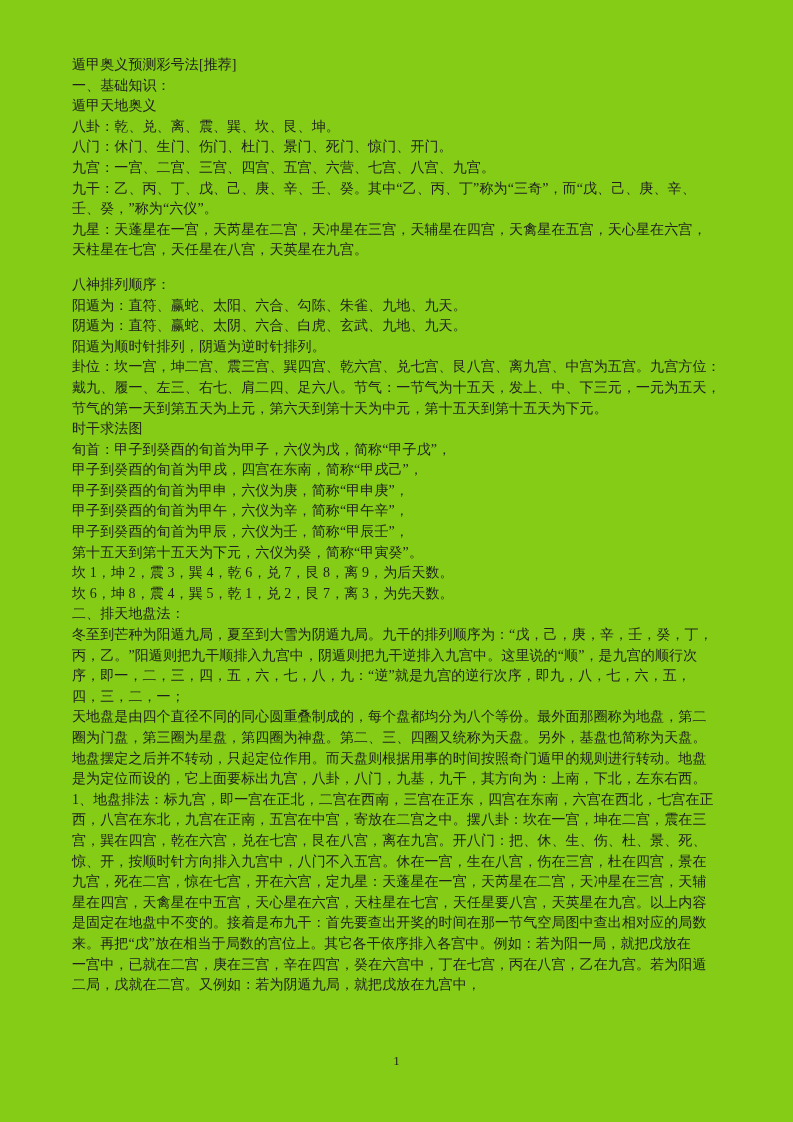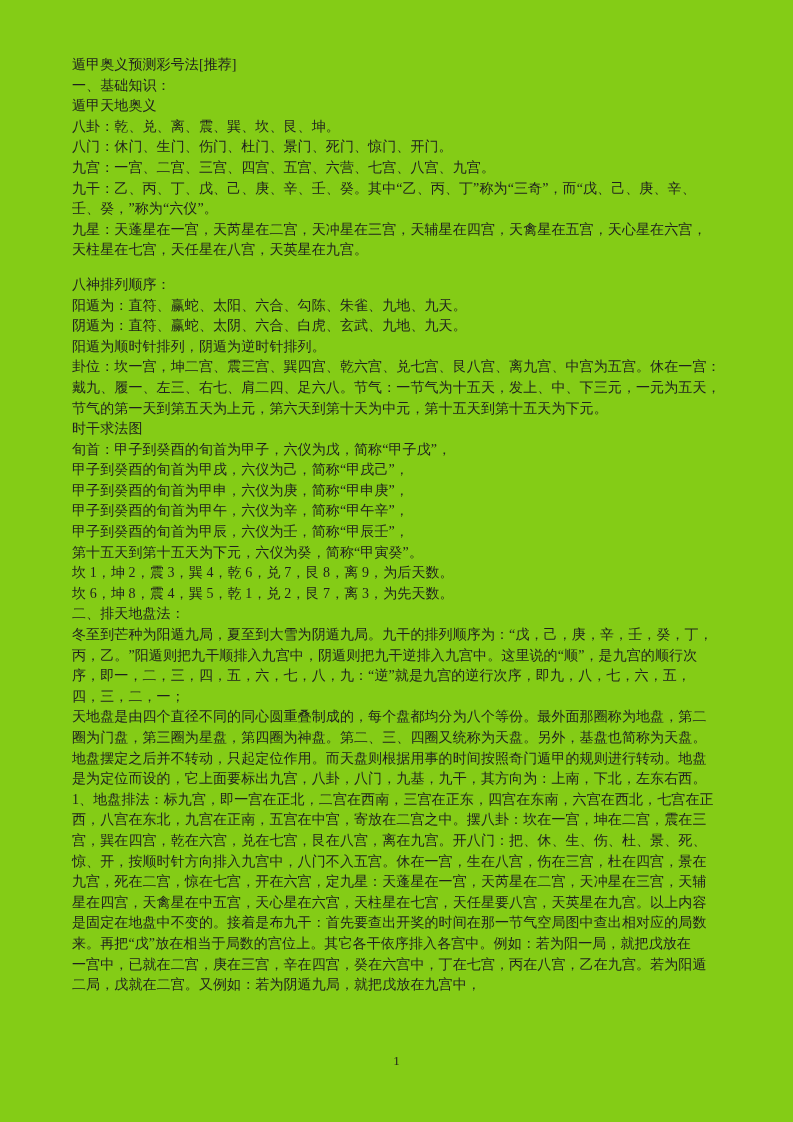--- a/index.html
+++ b/index.html
@@ -55,26 +55,26 @@
       <div class="text-line">九宫：一宫、二宫、三宫、四宫、五宫、六营、七宫、八宫、九宫。</div>
       <div class="text-line">九干：乙、丙、丁、戊、己、庚、辛、壬、癸。其中“乙、丙、丁”称为“三奇”，而“戊、己、庚、辛、</div>
       <div class="text-line">壬、癸，”称为“六仪”。</div>
       <div class="text-line">九星：天蓬星在一宫，天芮星在二宫，天冲星在三宫，天辅星在四宫，天禽星在五宫，天心星在六宫，</div>
       <div class="text-line">天柱星在七宫，天任星在八宫，天英星在九宫。</div>
       <div class="text-line blank"></div>
       <div class="text-line">八神排列顺序：</div>
       <div class="text-line">阳遁为：直符、赢蛇、太阳、六合、勾陈、朱雀、九地、九天。</div>
       <div class="text-line">阴遁为：直符、赢蛇、太阴、六合、白虎、玄武、九地、九天。</div>
       <div class="text-line">阳遁为顺时针排列，阴遁为逆时针排列。</div>
-      <div class="text-line">卦位：坎一宫，坤二宫、震三宫、巽四宫、乾六宫、兑七宫、艮八宫、离九宫、中宫为五宫。休在一宫：</div>
+      <div class="text-line">卦位：坎一宫，坤二宫、震三宫、巽四宫、乾六宫、兑七宫、艮八宫、离九宫、中宫为五宫。九宫方位：</div>
       <div class="text-line">戴九、履一、左三、右七、肩二四、足六八。节气：一节气为十五天，发上、中、下三元，一元为五天，</div>
       <div class="text-line">节气的第一天到第五天为上元，第六天到第十天为中元，第十五天到第十五天为下元。</div>
       <div class="text-line">时干求法图</div>
       <div class="text-line">旬首：甲子到癸酉的旬首为甲子，六仪为戊，简称“甲子戊”，</div>
-      <div class="text-line">甲子到癸酉的旬首为甲戌，六仪为己，简称“甲戌己”，</div>
+      <div class="text-line">甲子到癸酉的旬首为甲戌，四宫在东南，简称“甲戌己”，</div>
       <div class="text-line">甲子到癸酉的旬首为甲申，六仪为庚，简称“甲申庚”，</div>
       <div class="text-line">甲子到癸酉的旬首为甲午，六仪为辛，简称“甲午辛”，</div>
       <div class="text-line">甲子到癸酉的旬首为甲辰，六仪为壬，简称“甲辰壬”，</div>
       <div class="text-line">第十五天到第十五天为下元，六仪为癸，简称“甲寅癸”。</div>
       <div class="text-line">坎 1，坤 2，震 3，巽 4，乾 6，兑 7，艮 8，离 9，为后天数。</div>
       <div class="text-line">坎 6，坤 8，震 4，巽 5，乾 1，兑 2，艮 7，离 3，为先天数。</div>
       <div class="text-line">二、排天地盘法：</div>
       <div class="text-line">冬至到芒种为阳遁九局，夏至到大雪为阴遁九局。九干的排列顺序为：“戊，己，庚，辛，壬，癸，丁，</div>
       <div class="text-line">丙，乙。”阳遁则把九干顺排入九宫中，阴遁则把九干逆排入九宫中。这里说的“顺”，是九宫的顺行次</div>
       <div class="text-line">序，即一，二，三，四，五，六，七，八，九：“逆”就是九宫的逆行次序，即九，八，七，六，五，</div>

